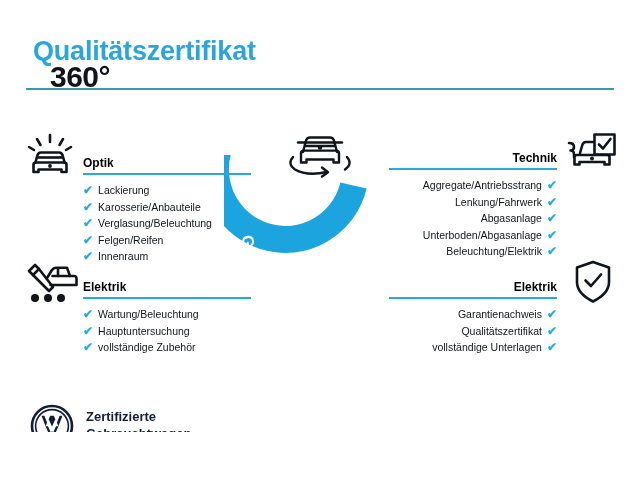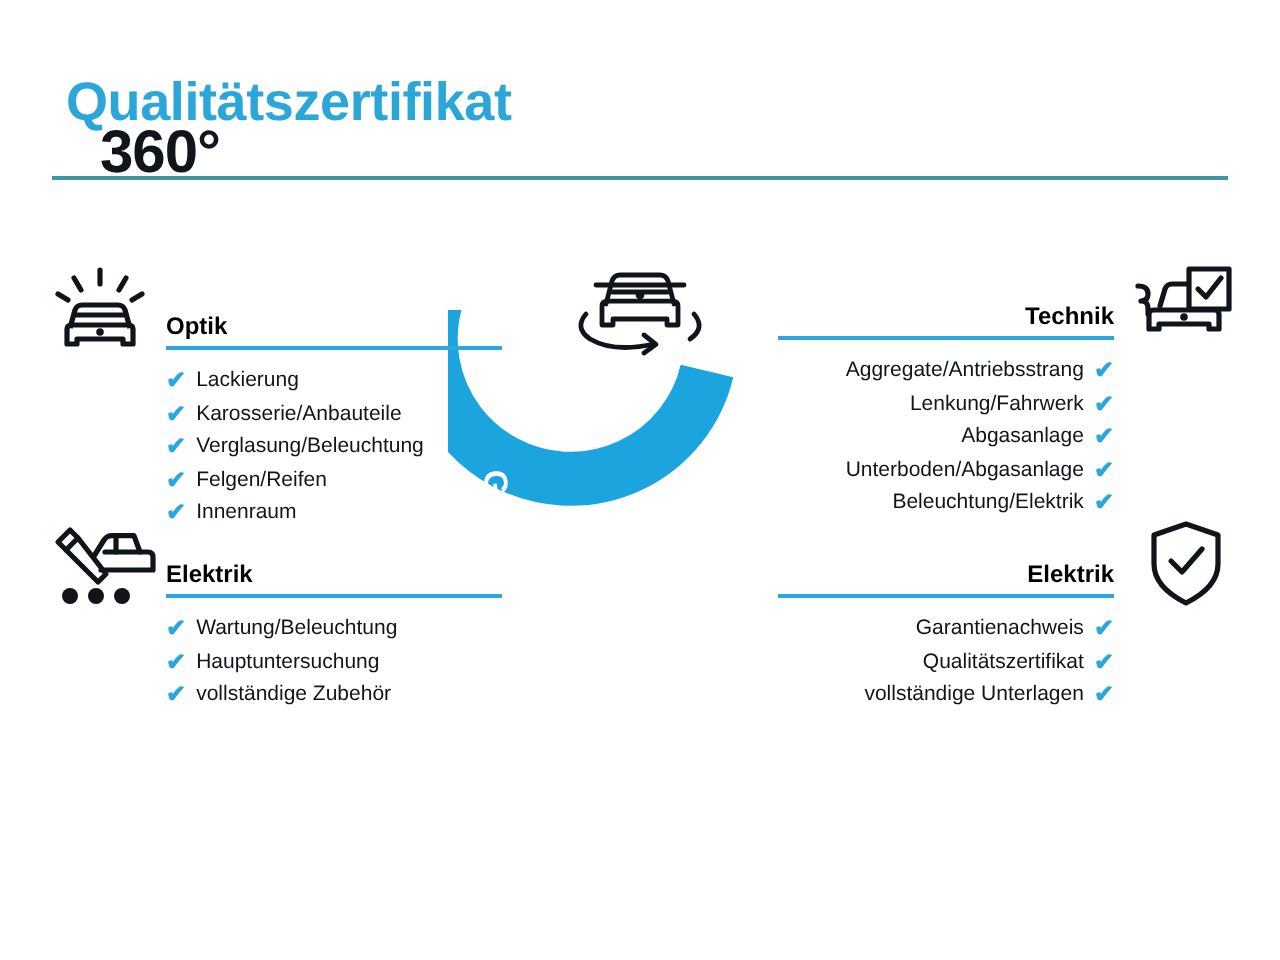--- a/index.html
+++ b/index.html
@@ -331,14 +331,25 @@
           <span>Qualitätszertifikat</span>
           <span class="check">✔</span>
         </div>
         <div class="item">
           <span>vollständige Unterlagen</span>
           <span class="check">✔</span>
         </div>
       </div>
     </div>
 
+  <div id="vw">
+    <svg width="44" height="44" viewBox="0 0 44 44">
+      <circle cx="22" cy="22" r="20" fill="none" stroke="#101E38" stroke-width="2.6"></circle>
+      <circle cx="22" cy="22" r="16.4" fill="none" stroke="#101E38" stroke-width="1.6"></circle>
+      <path d="M11.5 11.8 L15.6 22.2 L18.6 15.0 L22 22.6 L25.4 15.0 L28.4 22.2 L32.5 11.8
+               L29.6 11.8 L26.9 18.8 L23.8 11.8 L20.2 11.8 L17.1 18.8 L14.4 11.8 Z" fill="#101E38"></path>
+      <path d="M15.6 22.2 L20.0 32.6 L22 28.1 L24.0 32.6 L28.4 22.2 L26.0 22.2 L23.0 29.0
+               L22 26.7 L21.0 29.0 L18.0 22.2 Z" fill="#101E38"></path>
+    </svg>
+    <div id="vw-text"><span>Zertifizierte</span><br><span>Gebrauchtwagen</span></div>
+  </div>
 
 </div>
 
 </body></html>

